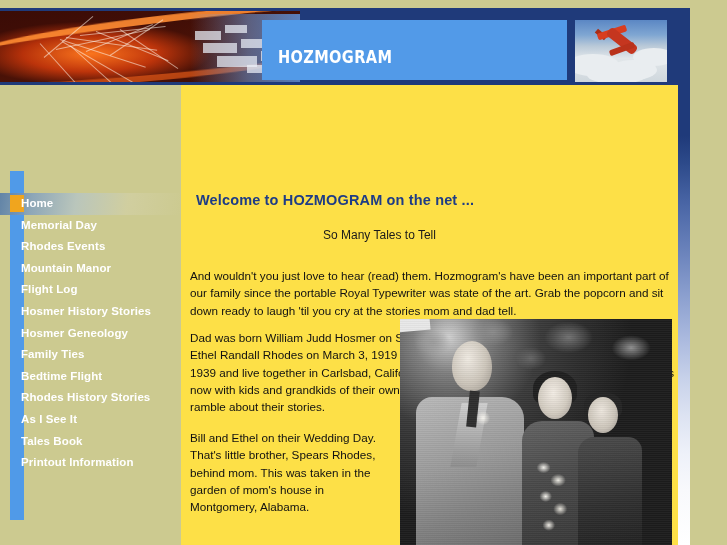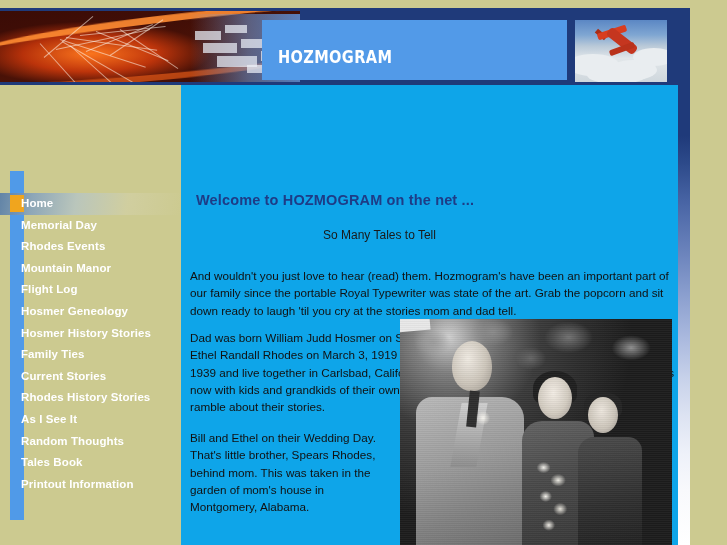--- a/index.html
+++ b/index.html
@@ -169,21 +169,21 @@
     width: 14px; height: 17px;
     background: #f0a51e;
   }
   .nav-item.active .label { position: relative; }
 
   
   #content {
     position: absolute;
     left: 181px; top: 85px;
     width: 497px; height: 460px;
-    background: #0ea5e9;
+    background: #fde047;
   }
   #edge-grad {
     position: absolute;
     left: 678px; top: 85px;
     width: 12px; height: 460px;
     background: linear-gradient(180deg,
       #1f3a7a 0%, #1f3a7a 11%, #2d4a8a 17%,
       #4a66a6 26%, #6d85bd 37%, #8ca0cf 46%,
       #aab9de 55%, #c8d2ea 64%, #dde3f2 72%,
       #eef1f9 80%, #f8f9fc 88%, #ffffff 100%);
@@ -408,39 +408,36 @@
       <div class="nav-item">
         <span class="label">Rhodes Events</span>
       </div>
       <div class="nav-item">
         <span class="label">Mountain Manor</span>
       </div>
       <div class="nav-item">
         <span class="label">Flight Log</span>
       </div>
       <div class="nav-item">
+        <span class="label">Hosmer History Stories</span>
+      </div>
+      <div class="nav-item">
         <span class="label">Hosmer Geneology</span>
       </div>
       <div class="nav-item">
-        <span class="label">Hosmer History Stories</span>
-      </div>
-      <div class="nav-item">
         <span class="label">Family Ties</span>
       </div>
       <div class="nav-item">
-        <span class="label">Current Stories</span>
+        <span class="label">Bedtime Flight</span>
       </div>
       <div class="nav-item">
         <span class="label">Rhodes History Stories</span>
       </div>
       <div class="nav-item">
         <span class="label">As I See It</span>
-      </div>
-      <div class="nav-item">
-        <span class="label">Random Thoughts</span>
       </div>
       <div class="nav-item">
         <span class="label">Tales Book</span>
       </div>
       <div class="nav-item">
         <span class="label">Printout Information</span>
       </div>
     </nav>
   </div>
 

